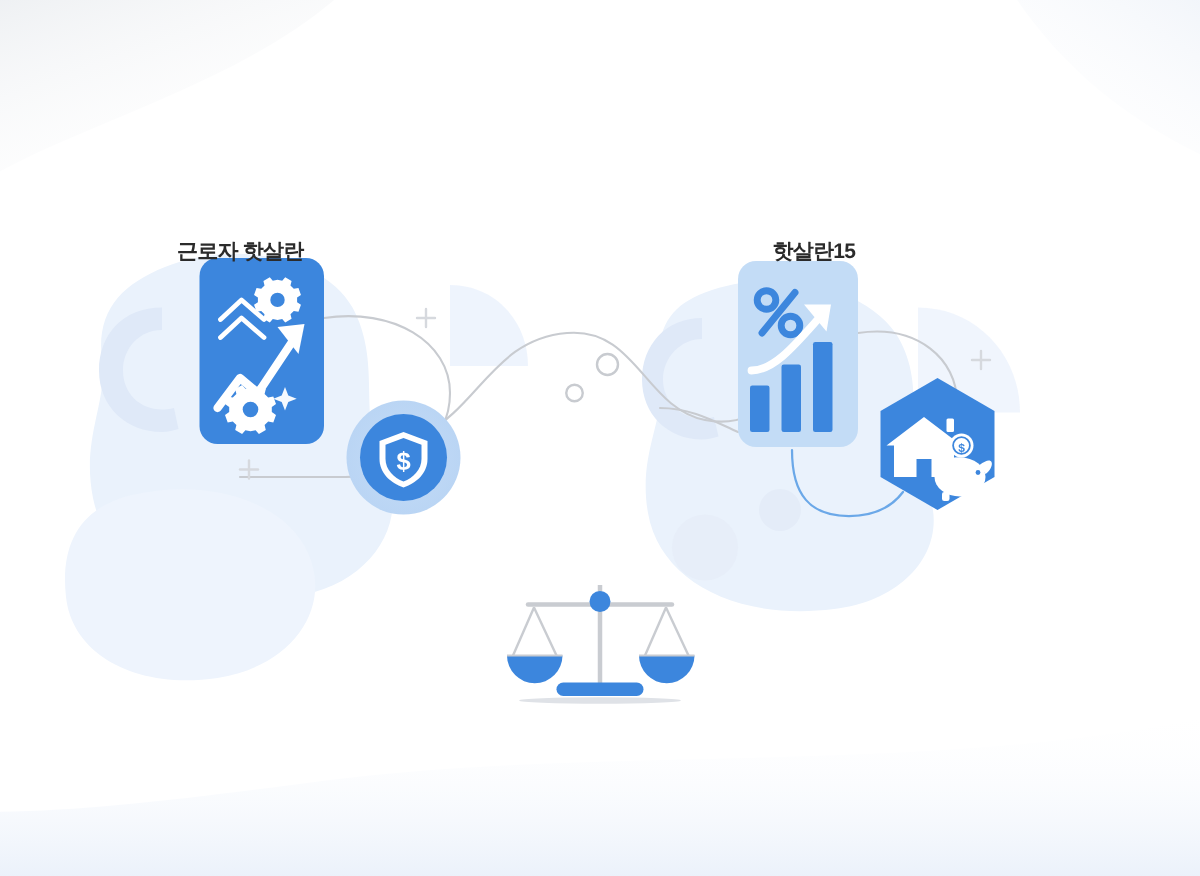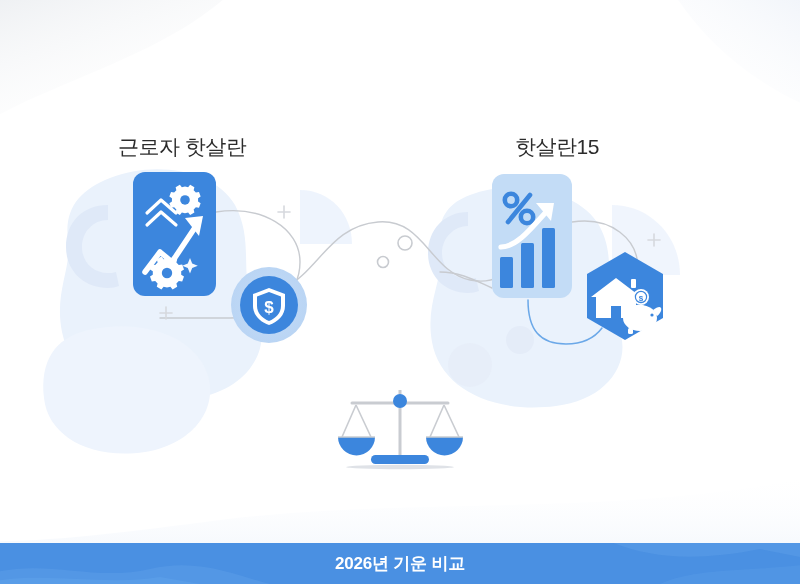--- a/index.html
+++ b/index.html
@@ -19,26 +19,27 @@
   }
   #bg-svg, #fg-svg {
     position: absolute;
     left: 0;
     top: 0;
     width: 800px;
     height: 584px;
   }
   .card-title {
     position: absolute;
-    font-size: 21px;
-    font-weight: 400;
+    font-size: 14px;
+    font-weight: 700;
     color: #2b2b2b;
     letter-spacing: -0.5px;
     white-space: nowrap;
     line-height: 1;
+    margin-top: 24px;
   }
   #title-left {
     left: 118px;
     top: 136px;
   }
   #title-right {
     left: 515px;
     top: 136px;
   }
   #banner {
@@ -281,23 +282,14 @@
 
       <path d="M 426,437 L 463,437 A 18.5,18.5 0 0 1 426,437 Z" fill="#3c86dd"></path>
       <line x1="426" y1="437" x2="463" y2="437" stroke="#c9ccd1" stroke-width="1.4"></line>
     </g>
   </svg>
 
   <div class="card-title" id="title-left">근로자 핫살란</div>
 
   <div class="card-title" id="title-right">핫살란15</div>
 
-  <div id="banner">
-    <svg id="banner-waves" viewBox="0 0 800 41" preserveAspectRatio="none">
-      <path d="M -20,34 C 40,12 90,40 150,26 C 200,14 240,34 270,41 L -20,41 Z" fill="#5b9de8" opacity="0.55"></path>
-      <path d="M -20,41 C 40,26 100,44 160,34 L 200,41 Z" fill="#62a3ea" opacity="0.45"></path>
-      <path d="M 600,-6 C 640,14 690,20 760,6 L 820,18 L 820,-10 Z" fill="#5b9de8" opacity="0.5"></path>
-      <path d="M 660,41 C 700,24 740,30 820,20 L 820,41 Z" fill="#5b9de8" opacity="0.4"></path>
-    </svg>
-    <div id="banner-text">2026년 기운 비교</div>
-  </div>
 
 </div>
 
 </body></html>

